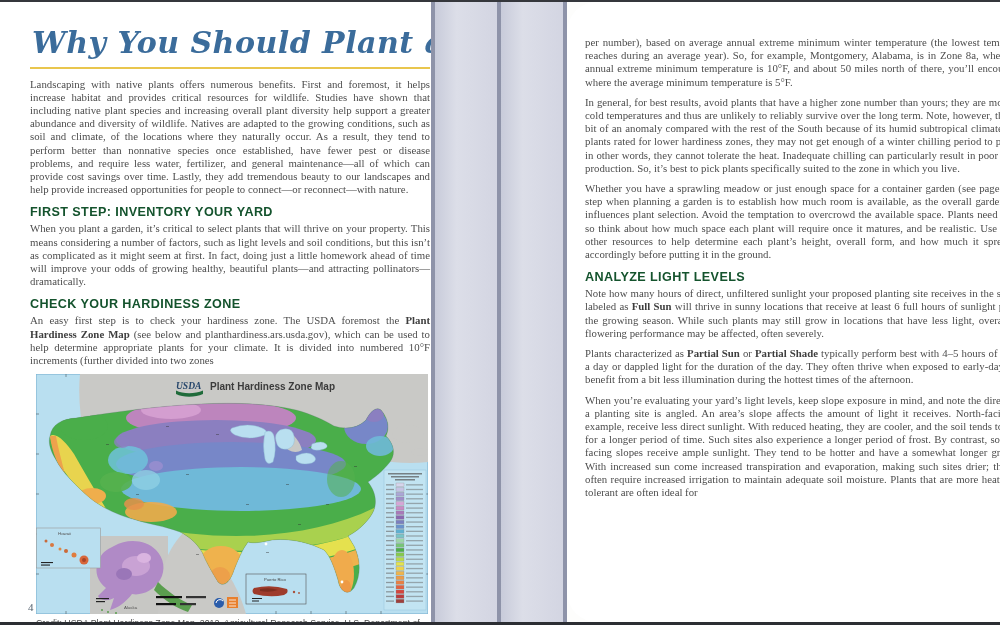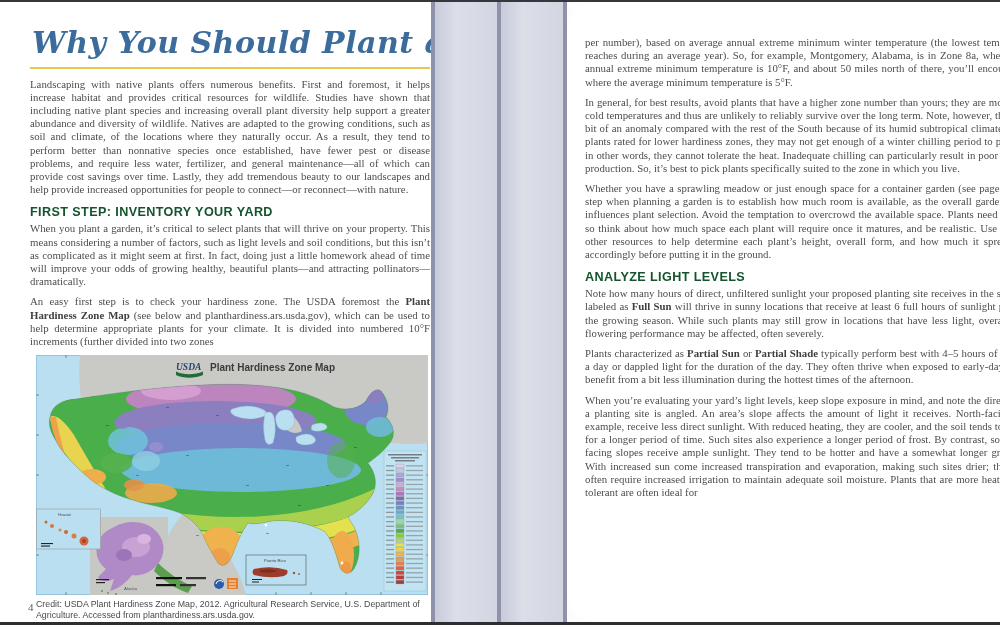--- a/index.html
+++ b/index.html
@@ -61,20 +61,21 @@
   <div class="band"></div>
   <div class="rule"></div>
 </div>
 
 <div class="page page-left">
   <h1 class="book-title">Why You Should Plant a Garden</h1>
   <div class="body-text">
     <p><span>Landscaping with native plants offers numerous benefits. First and foremost, it helps increase habitat and provides critical resources for wildlife. Studies have shown that including native plant species and increasing overall plant diversity help support a greater abundance and diversity of wildlife. Natives are adapted to the growing conditions, such as soil and climate, of the locations where they naturally occur. As a result, they tend to perform better than nonnative species once established, have fewer pest or disease problems, and require less water, fertilizer, and general maintenance—all of which can provide cost savings over time. Lastly, they add tremendous beauty to our landscapes and help provide increased opportunities for people to connect—or reconnect—with nature.</span></p>
     <h2 class="sec">FIRST STEP: INVENTORY YOUR YARD</h2>
     <p><span>When you plant a garden, it’s critical to select plants that will thrive on your property. This means considering a number of factors, such as light levels and soil conditions, but this isn’t as complicated as it might seem at first. In fact, doing just a little homework ahead of time will improve your odds of growing healthy, beautiful plants—and attracting pollinators—dramatically.</span></p>
+    <h2 class="sec">CHECK YOUR HARDINESS ZONE</h2>
     <p><span>An easy first step is to check your hardiness zone. The USDA foremost the </span><b>Plant Hardiness Zone Map</b><span> (see below and planthardiness.ars.usda.gov), which can be used to help determine appropriate plants for your climate. It is divided into numbered 10°F increments (further divided into two zones</span></p>
   </div>
 
   <figure class="map-fig">
     <svg viewBox="0 0 392 240" width="392" height="240">
       <defs>
         <clipPath id="usClip">
           <path d="M14,62 C16,50 26,45 40,44 C80,38 120,32 165,30 C200,28 235,30 260,36 C275,40 288,46 298,52 C310,56 322,54 330,46 C334,38 340,32 345,36 C352,44 354,54 350,62 C358,70 360,80 354,88 C346,98 338,104 332,108 C340,118 342,130 336,140 C330,150 320,158 312,162 L318,172 C324,184 326,200 318,214 C312,222 304,218 302,206 C298,192 294,182 288,176 C272,168 252,164 236,166 C226,168 218,170 212,168 C206,176 202,186 198,196 C194,208 188,214 182,208 C176,198 170,188 166,178 C160,168 152,162 144,158 C128,152 112,150 100,146 C84,142 66,134 54,124 C40,112 26,98 20,86 C14,76 12,68 14,62 Z"></path>
         </clipPath>
       </defs>

